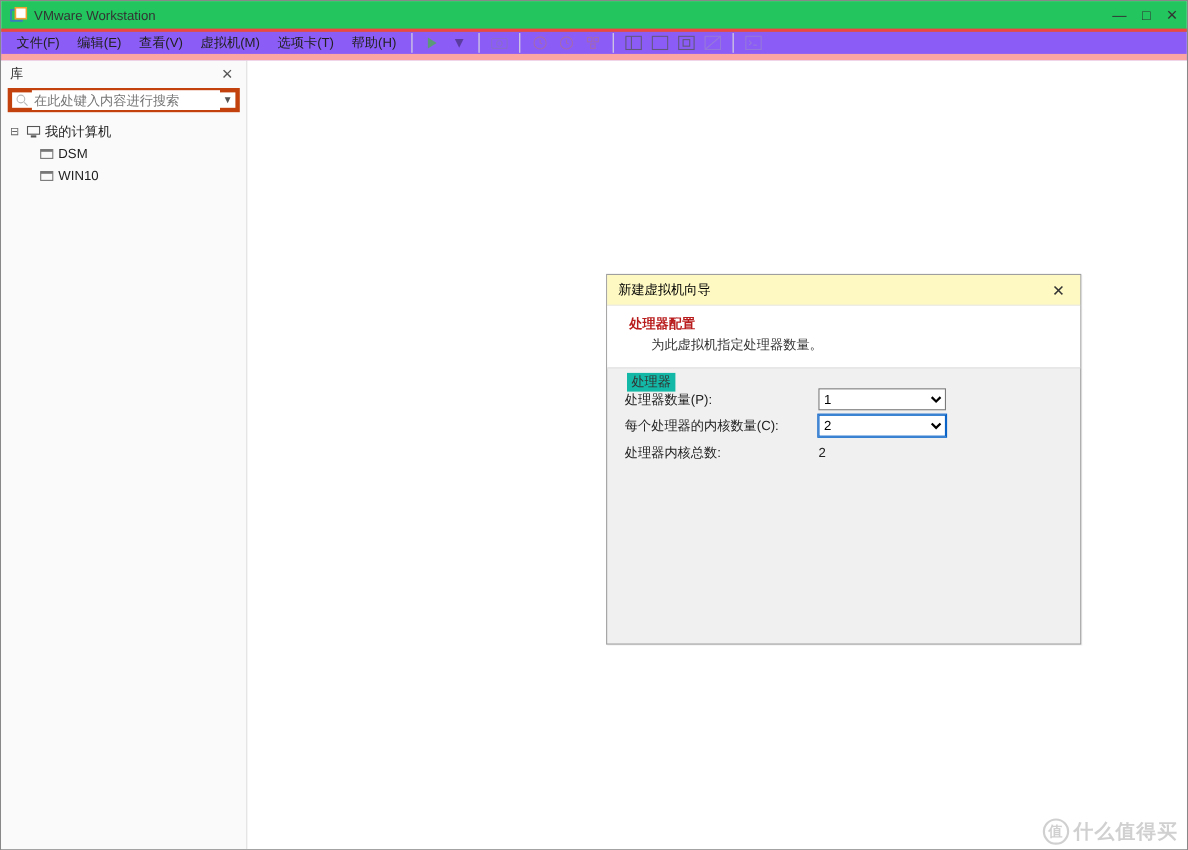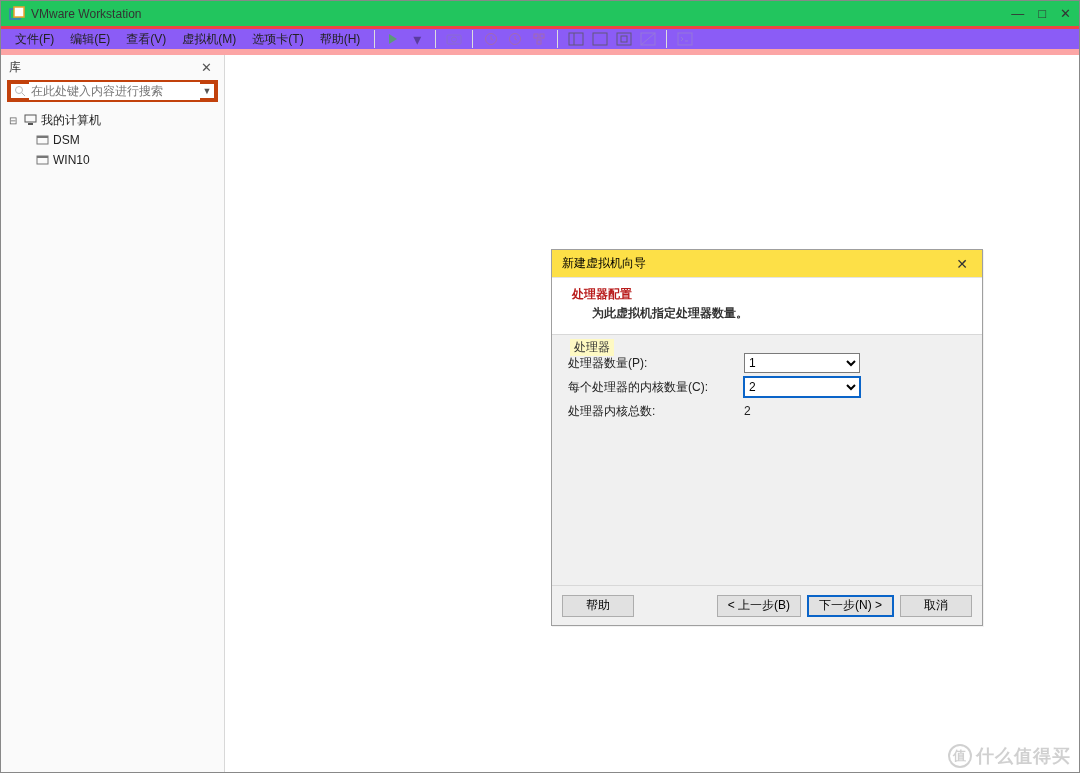--- a/index.html
+++ b/index.html
@@ -27,27 +27,27 @@
 .search-row .dd { width: 14px; text-align: center; font-size: 9px; color: #555; }
 .tree { padding: 4px 6px; font-size: 12px; color: #222; }
 .tree .node { display: flex; align-items: center; gap: 4px; height: 20px; padding-left: 2px; }
 .tree .node.child { padding-left: 28px; }
 .tree .expander { width: 10px; font-size: 10px; color: #666; }
 .tree .icon { width: 14px; height: 14px; display: flex; align-items: center; justify-content: center; }
 
 .main { flex: 1; background: #fff; position: relative; }
 
 .dialog { position: absolute; left: 326px; top: 194px; width: 432px; background: #f0f0f0; border: 1px solid #9f9f9f; box-shadow: 1px 1px 0 rgba(0,0,0,0.05); }
-.dialog-title { height: 28px; display: flex; align-items: center; justify-content: space-between; padding: 0 10px; font-size: 12px; background: #fde047; border-bottom: 1px solid #e4e4e4; }
+.dialog-title { height: 28px; display: flex; align-items: center; justify-content: space-between; padding: 0 10px; font-size: 12px; background: #fef9c3; border-bottom: 1px solid #e4e4e4; }
 .dialog-title .dx { font-size: 14px; color: #333; padding: 0 4px; }
 .dialog-head { background: #fff; padding: 8px 20px 12px 20px; border-bottom: 1px solid #d8d8d8; }
 .dialog-head .h1 { font-size: 12px; font-weight: bold; color: #b91c1c; font-family: Liberation Mono, monospace; }
-.dialog-head .h2 { font-size: 12px; color: #333; padding-left: 20px; margin-top: 2px; font-weight: bold; }
+.dialog-head .h2 { font-size: 12px; color: #333; padding-left: 20px; margin-top: 2px; }
 .dialog-body { padding: 10px 12px 8px 12px; min-height: 250px; position: relative; }
-.fieldset-label { position: absolute; top: 4px; left: 18px; font-size: 12px; background: #fef9c3; padding: 0 4px; color: #333; z-index: 2; }
+.fieldset-label { position: absolute; top: 4px; left: 18px; font-size: 12px; background: #14b8a6; padding: 0 4px; color: #333; z-index: 2; }
 .fieldset-box { border: 1px solid #d0d0d0; border-radius: 0; padding: 14px 10px 10px 10px; margin-top: 0; }
 .form-row { display: flex; align-items: center; height: 24px; font-size: 12px; color: #222; }
 .form-row .lbl { width: 176px; }
 .form-row select { width: 116px; height: 20px; font-size: 12px; border: 1px solid #7a7a7a; background: #fff; }
 .form-row select.hl { border: 1px solid #0a64c8; outline: 1px solid #0a64c8; }
 .form-row .val { font-size: 12px; }
 .dialog-footer { height: 40px; display: flex; align-items: center; padding: 0 10px; border-top: 1px solid #d8d8d8; gap: 6px; background: #f0f0f0; }
 .dialog-footer .spacer { flex: 1; }
 .dialog-footer button { height: 22px; min-width: 72px; font-size: 12px; background: #e1e1e1; border: 1px solid #adadad; padding: 0 10px; }
 .dialog-footer button.primary { border: 2px solid #0a64c8; background: #e1e1e1; }
@@ -222,27 +222,20 @@
             <select class="hl">
               <option>2</option>
             </select>
           </div>
           <div class="form-row">
             <span class="lbl">处理器内核总数:</span>
             <span class="val">2</span>
           </div>
         </div>
       </div>
-      <div class="dialog-footer">
-        <button>帮助</button>
-        <span class="spacer"></span>
-        <button>&lt; 上一步(B)</button>
-        <button class="primary">下一步(N) &gt;</button>
-        <button>取消</button>
-      </div>
     </div>
   </div>
 </div>
 
 <div class="watermark">
   <span class="wm-icon">值</span>
   <span>什么值得买</span>
 </div>
 
 </body></html>

